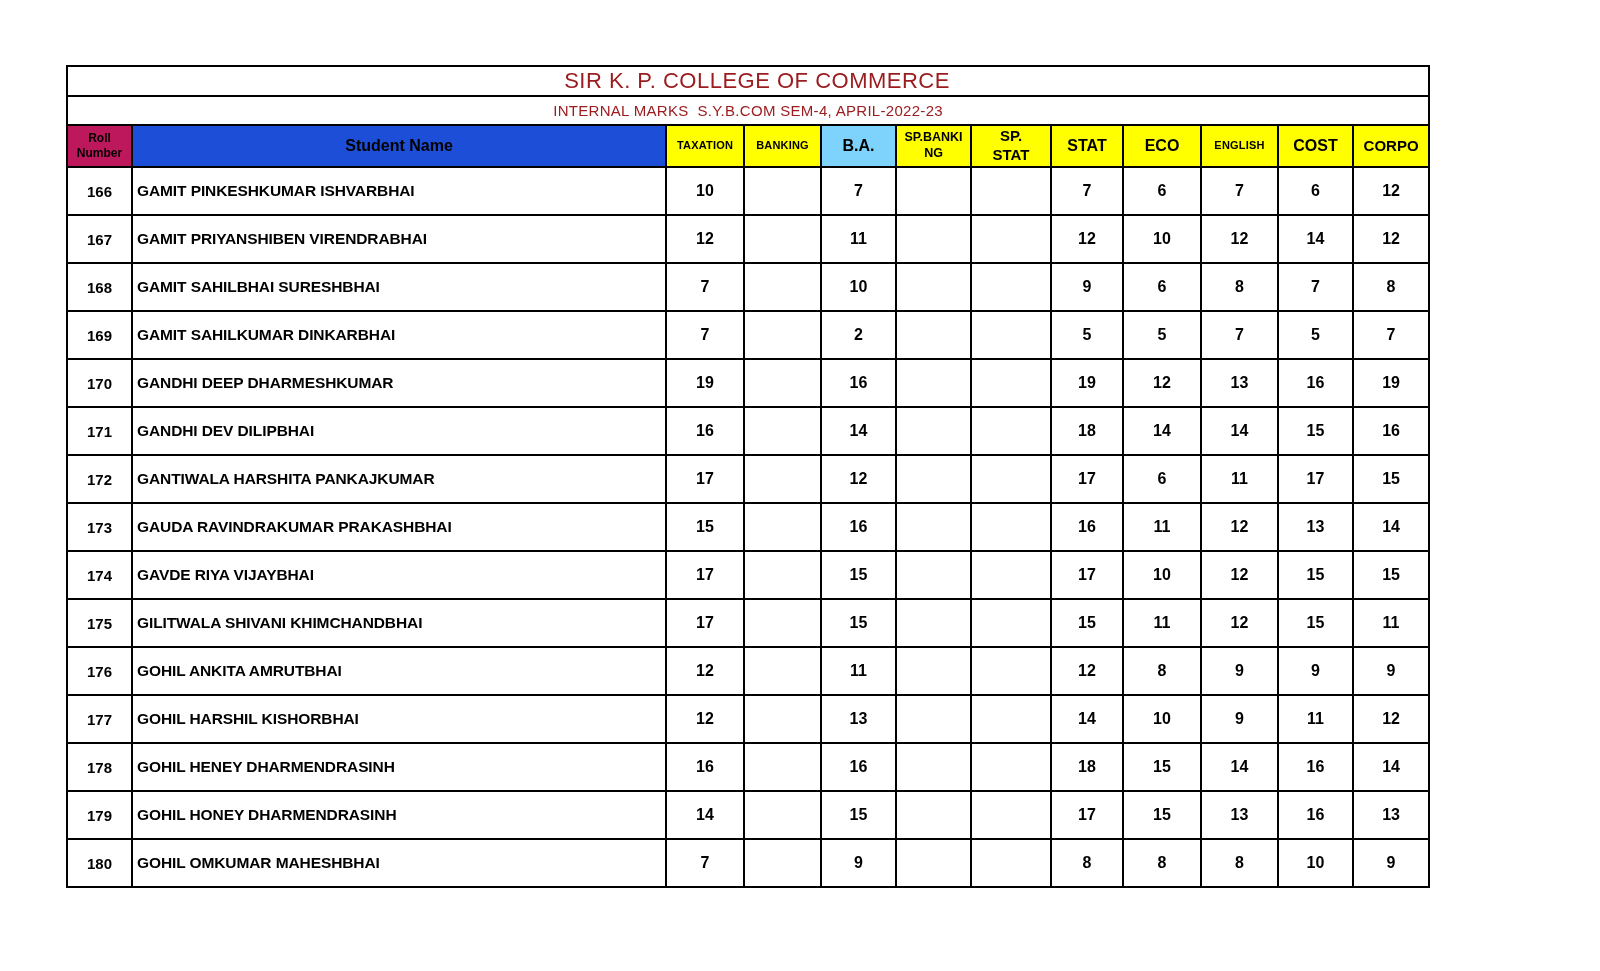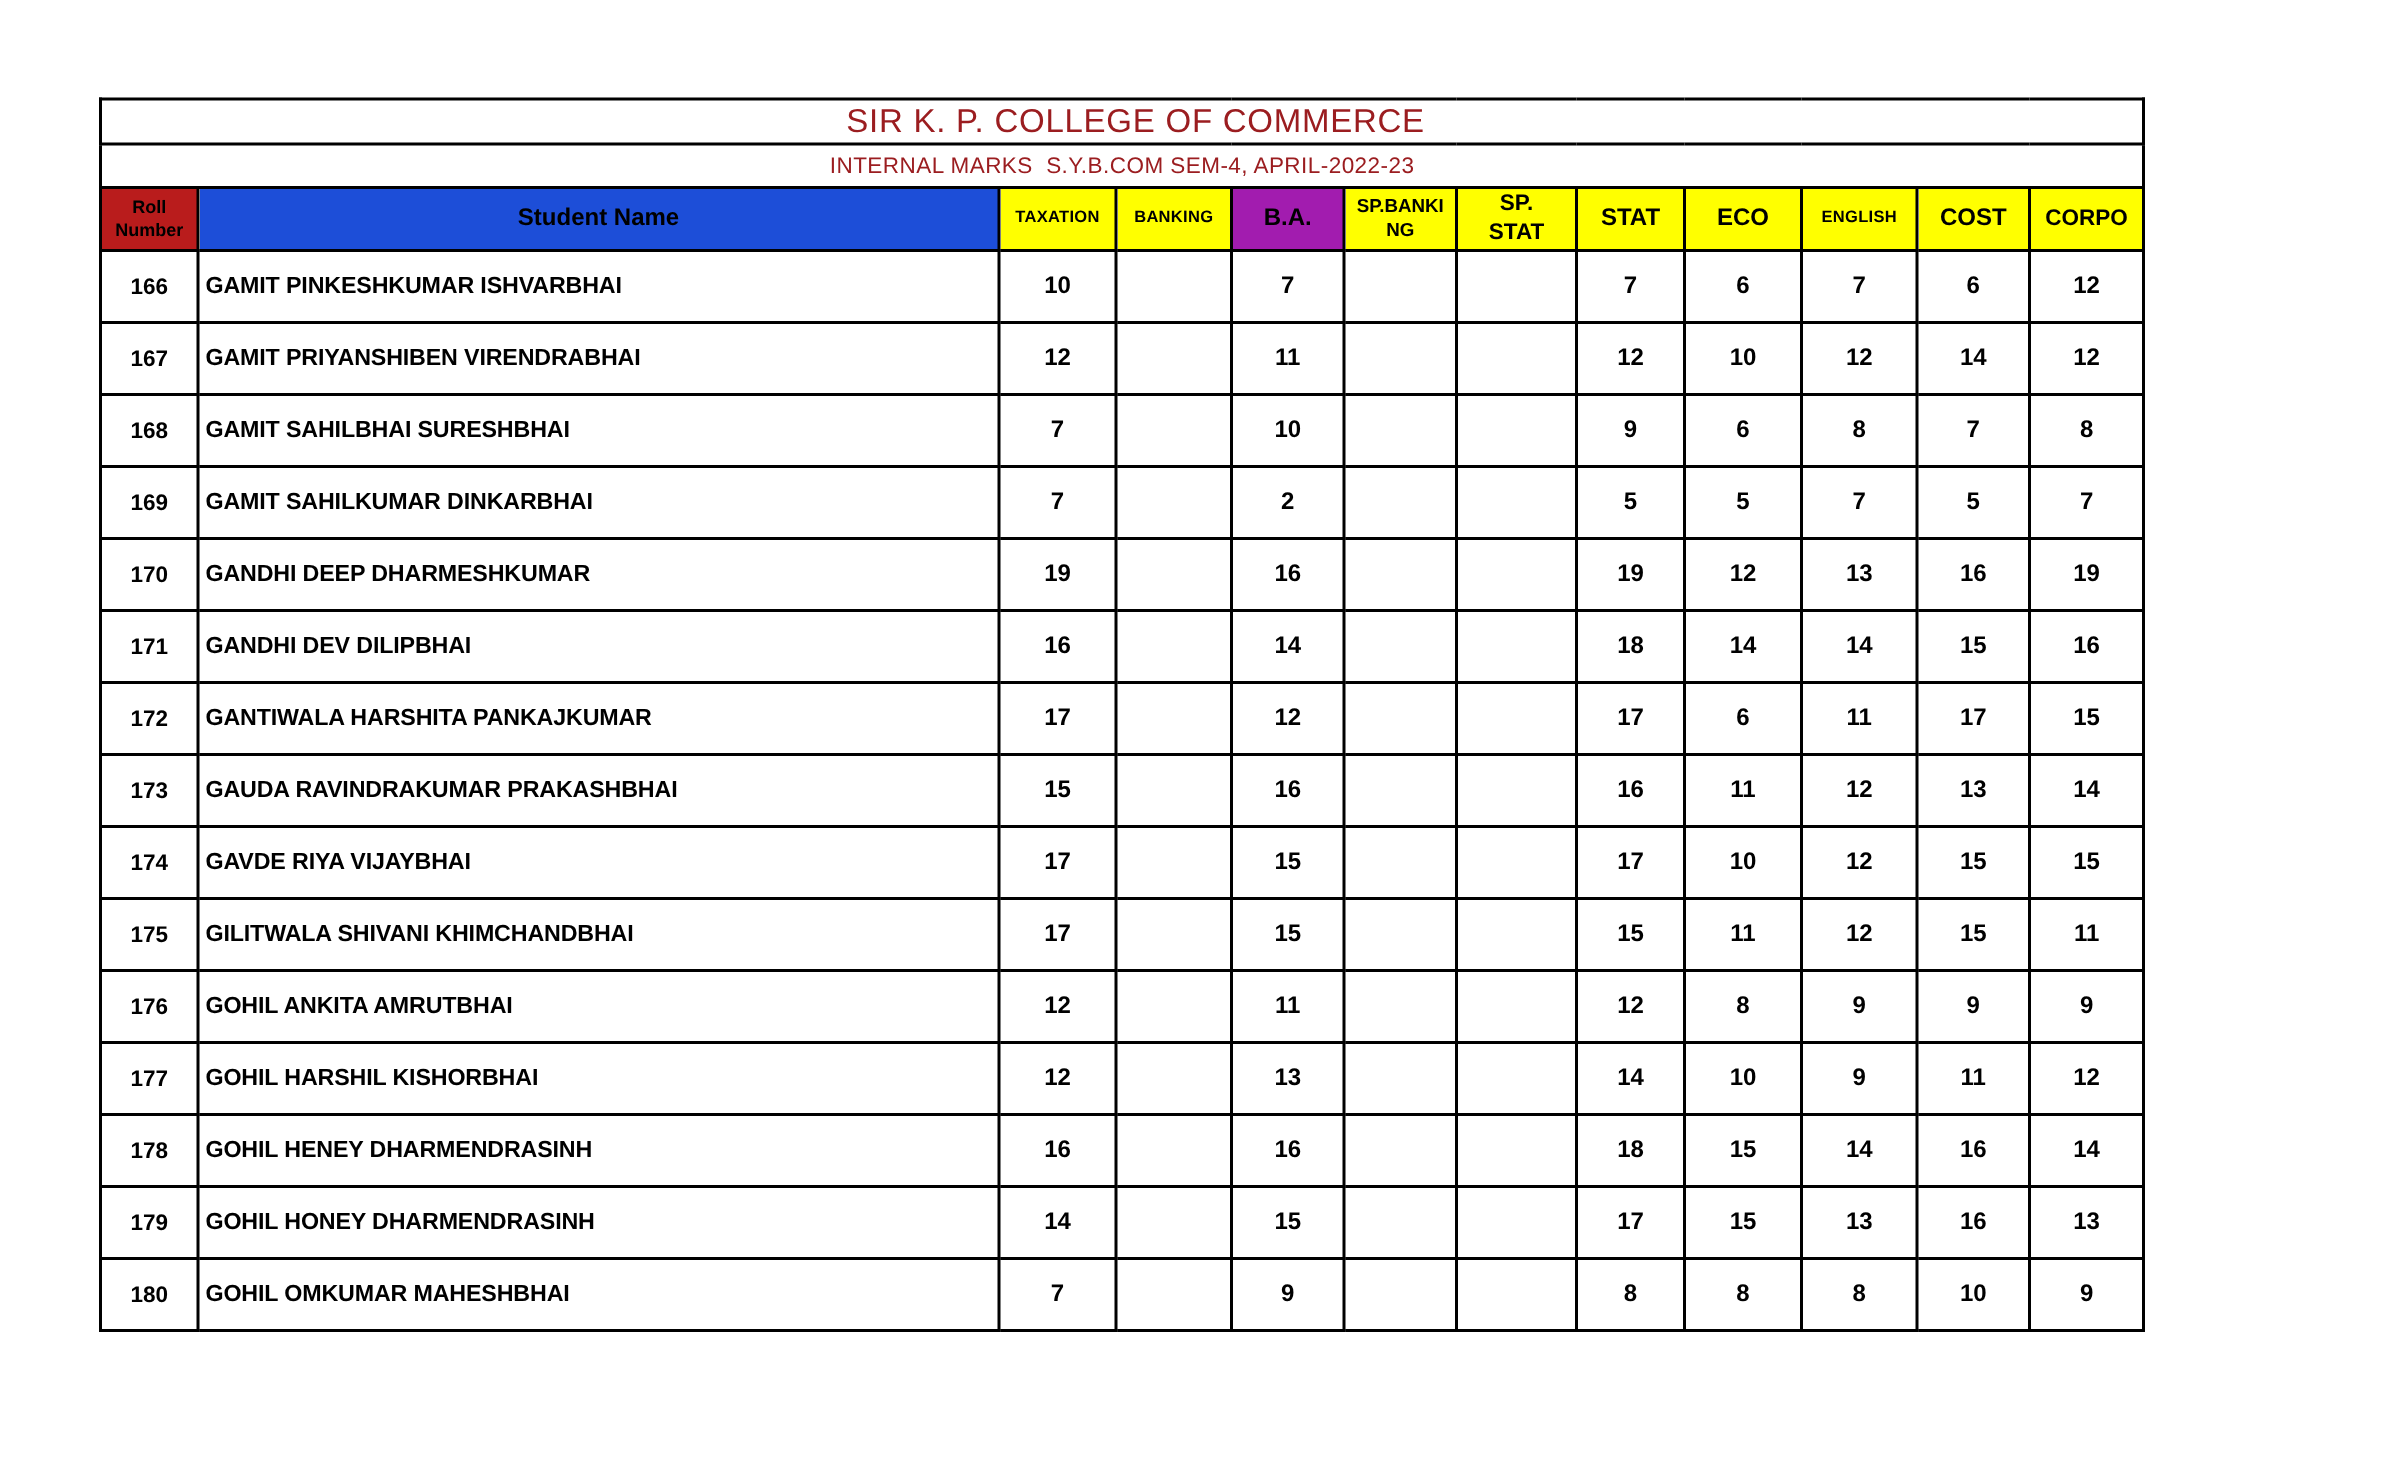--- a/index.html
+++ b/index.html
@@ -95,26 +95,26 @@
         <col style="width: 76px;">
       </colgroup>
     <thead>
       <tr class="title-row">
         <td colspan="12" style="color: rgb(155, 29, 32); padding-left: 19px;">SIR K. P. COLLEGE OF COMMERCE</td>
       </tr>
       <tr class="subtitle-row">
         <td colspan="12" style="color: rgb(155, 29, 32);">INTERNAL MARKS  S.Y.B.COM SEM-4, APRIL-2022-23</td>
       </tr>
       <tr class="header-row" id="header-row">
-          <th class="h-sm2" style="background: #b91c1c;">Roll
+          <th class="h-sm2" style="background: #be185d;">Roll
 Number</th>
           <th class="h-lg" style="background: #1d4ed8;">Student Name</th>
           <th class="h-sm" style="background: rgb(255, 255, 0);">TAXATION</th>
           <th class="h-sm" style="background: rgb(255, 255, 0);">BANKING</th>
-          <th class="h-lg" style="background: #a21caf;">B.A.</th>
+          <th class="h-lg" style="background: #7dd3fc;">B.A.</th>
           <th class="h-md" style="background: rgb(255, 255, 0);">SP.BANKI
 NG</th>
           <th class="h-md2" style="background: rgb(255, 255, 0);">SP.
 STAT</th>
           <th class="h-lg" style="background: rgb(255, 255, 0);">STAT</th>
           <th class="h-lg" style="background: rgb(255, 255, 0);">ECO</th>
           <th class="h-sm" style="background: rgb(255, 255, 0);">ENGLISH</th>
           <th class="h-lg" style="background: rgb(255, 255, 0);">COST</th>
           <th class="h-md2" style="background: rgb(255, 255, 0);">CORPO</th>
         </tr>

